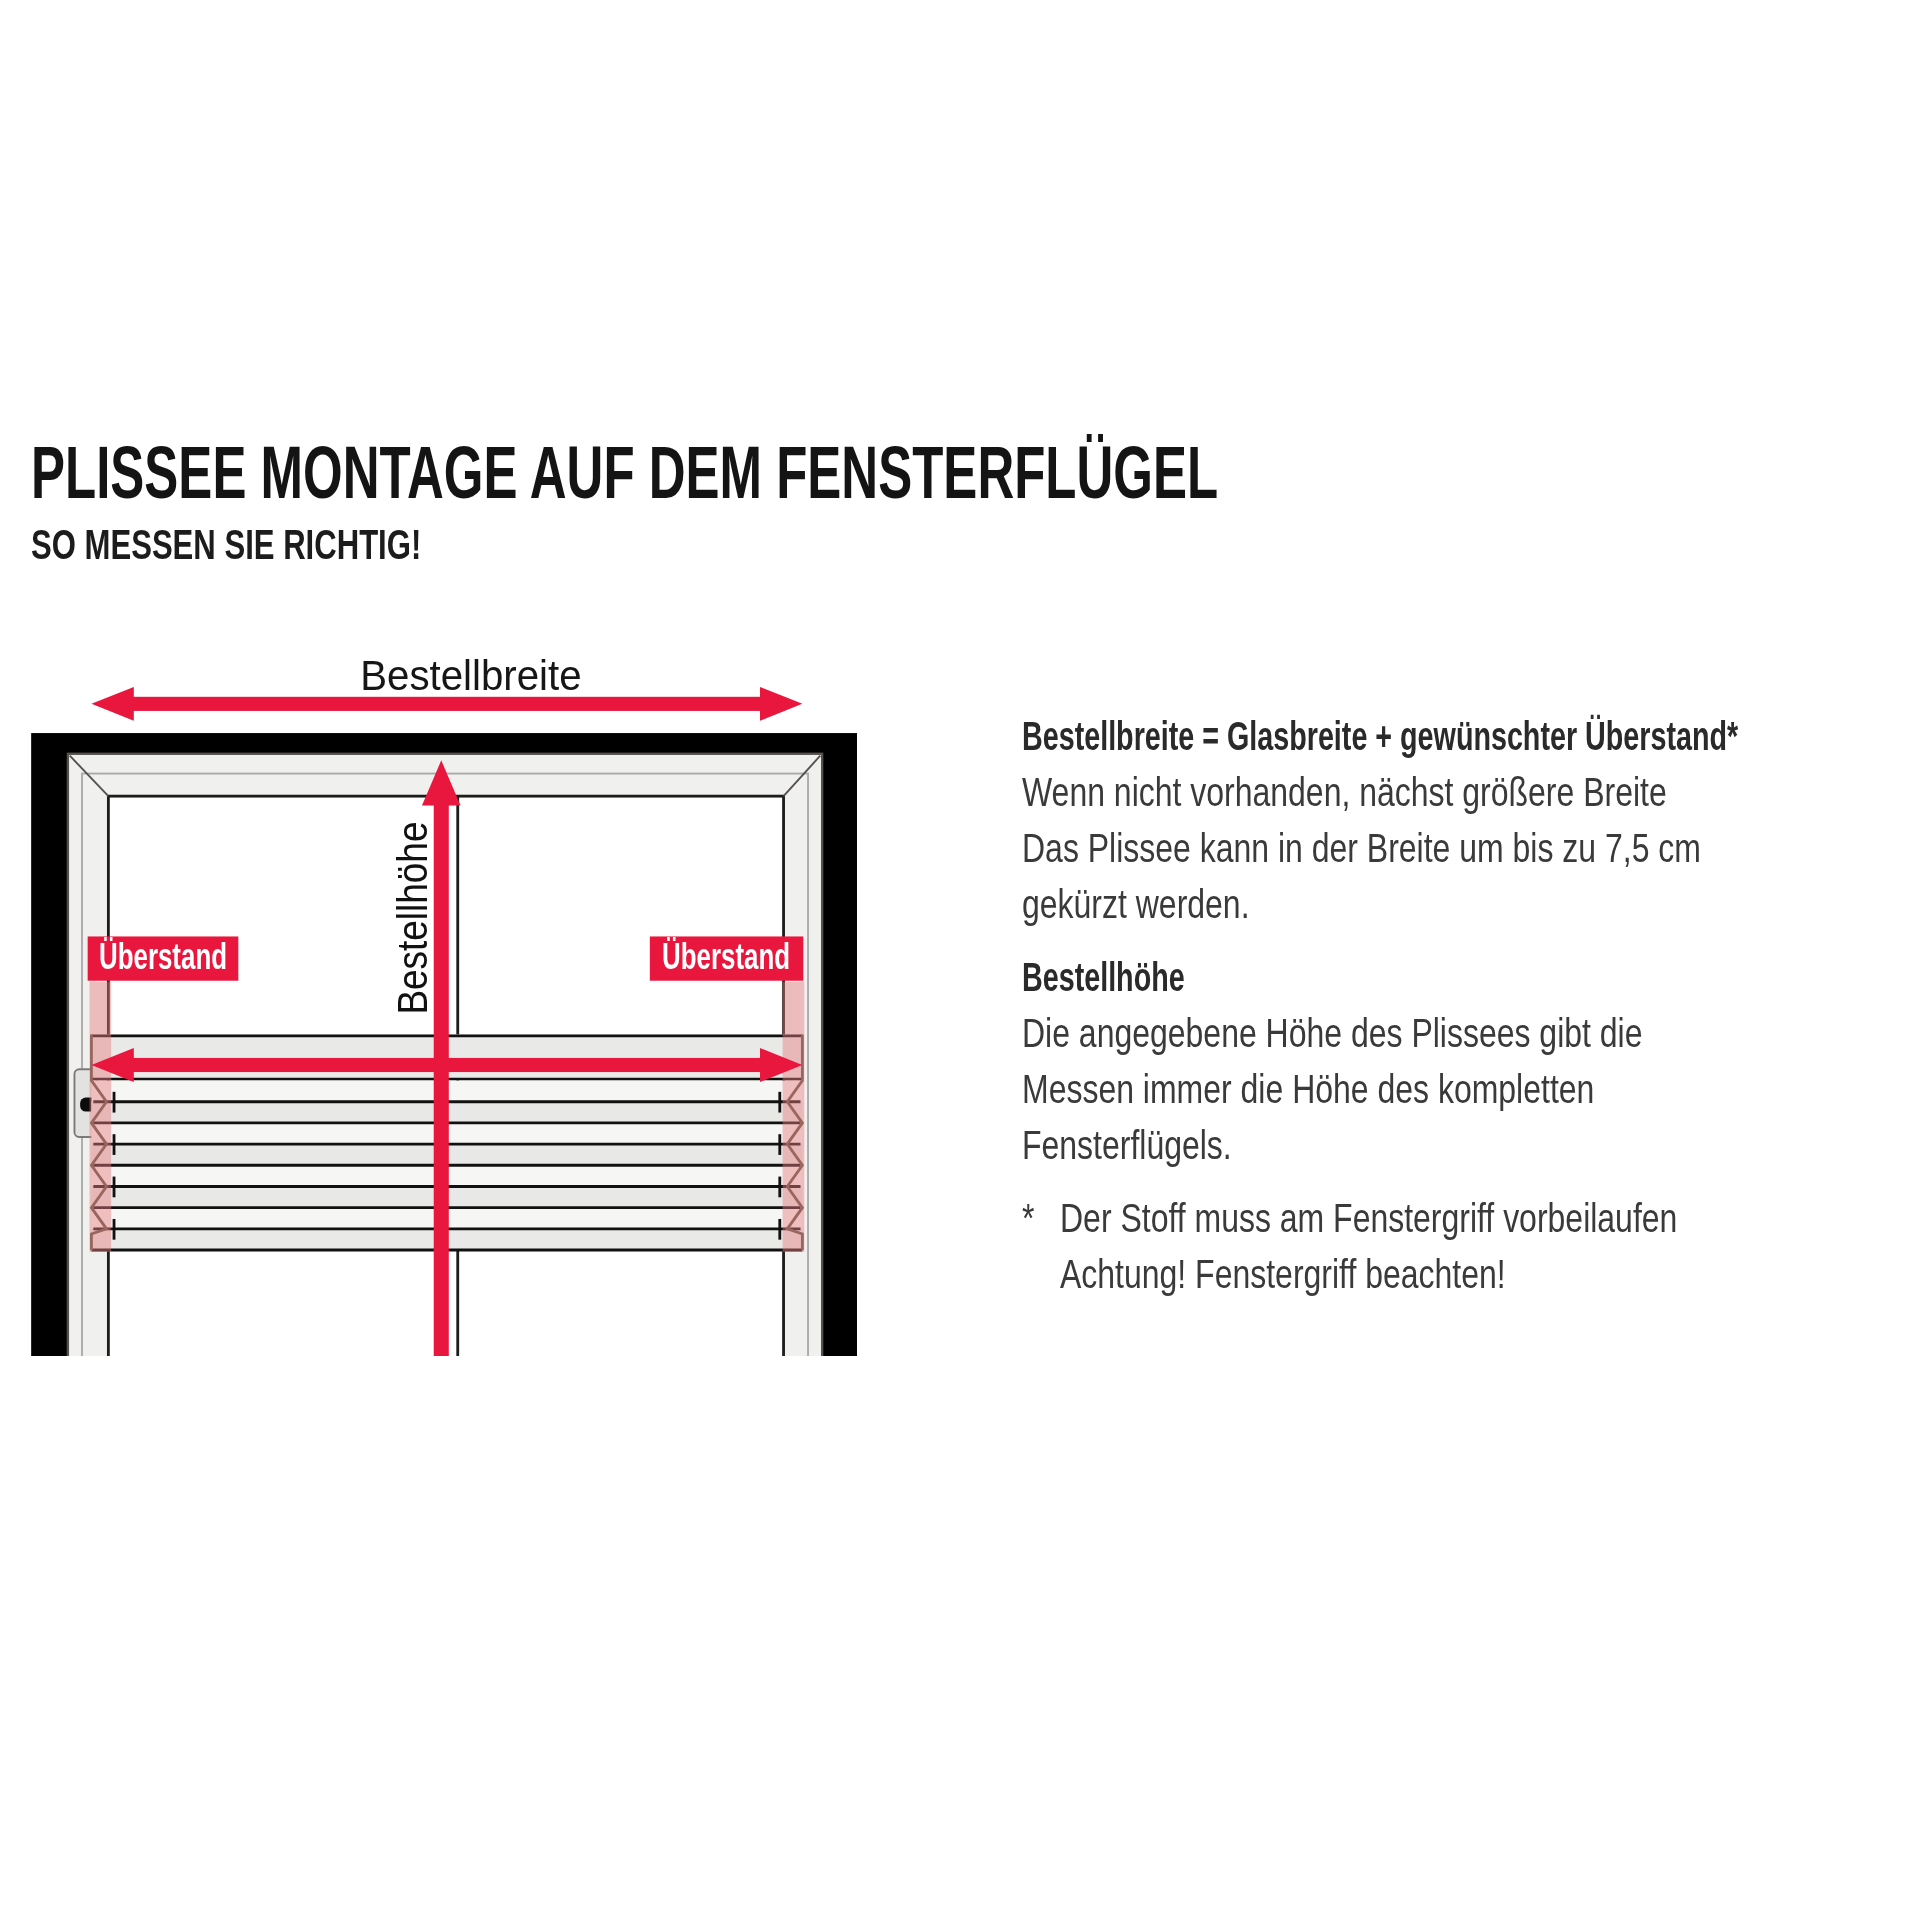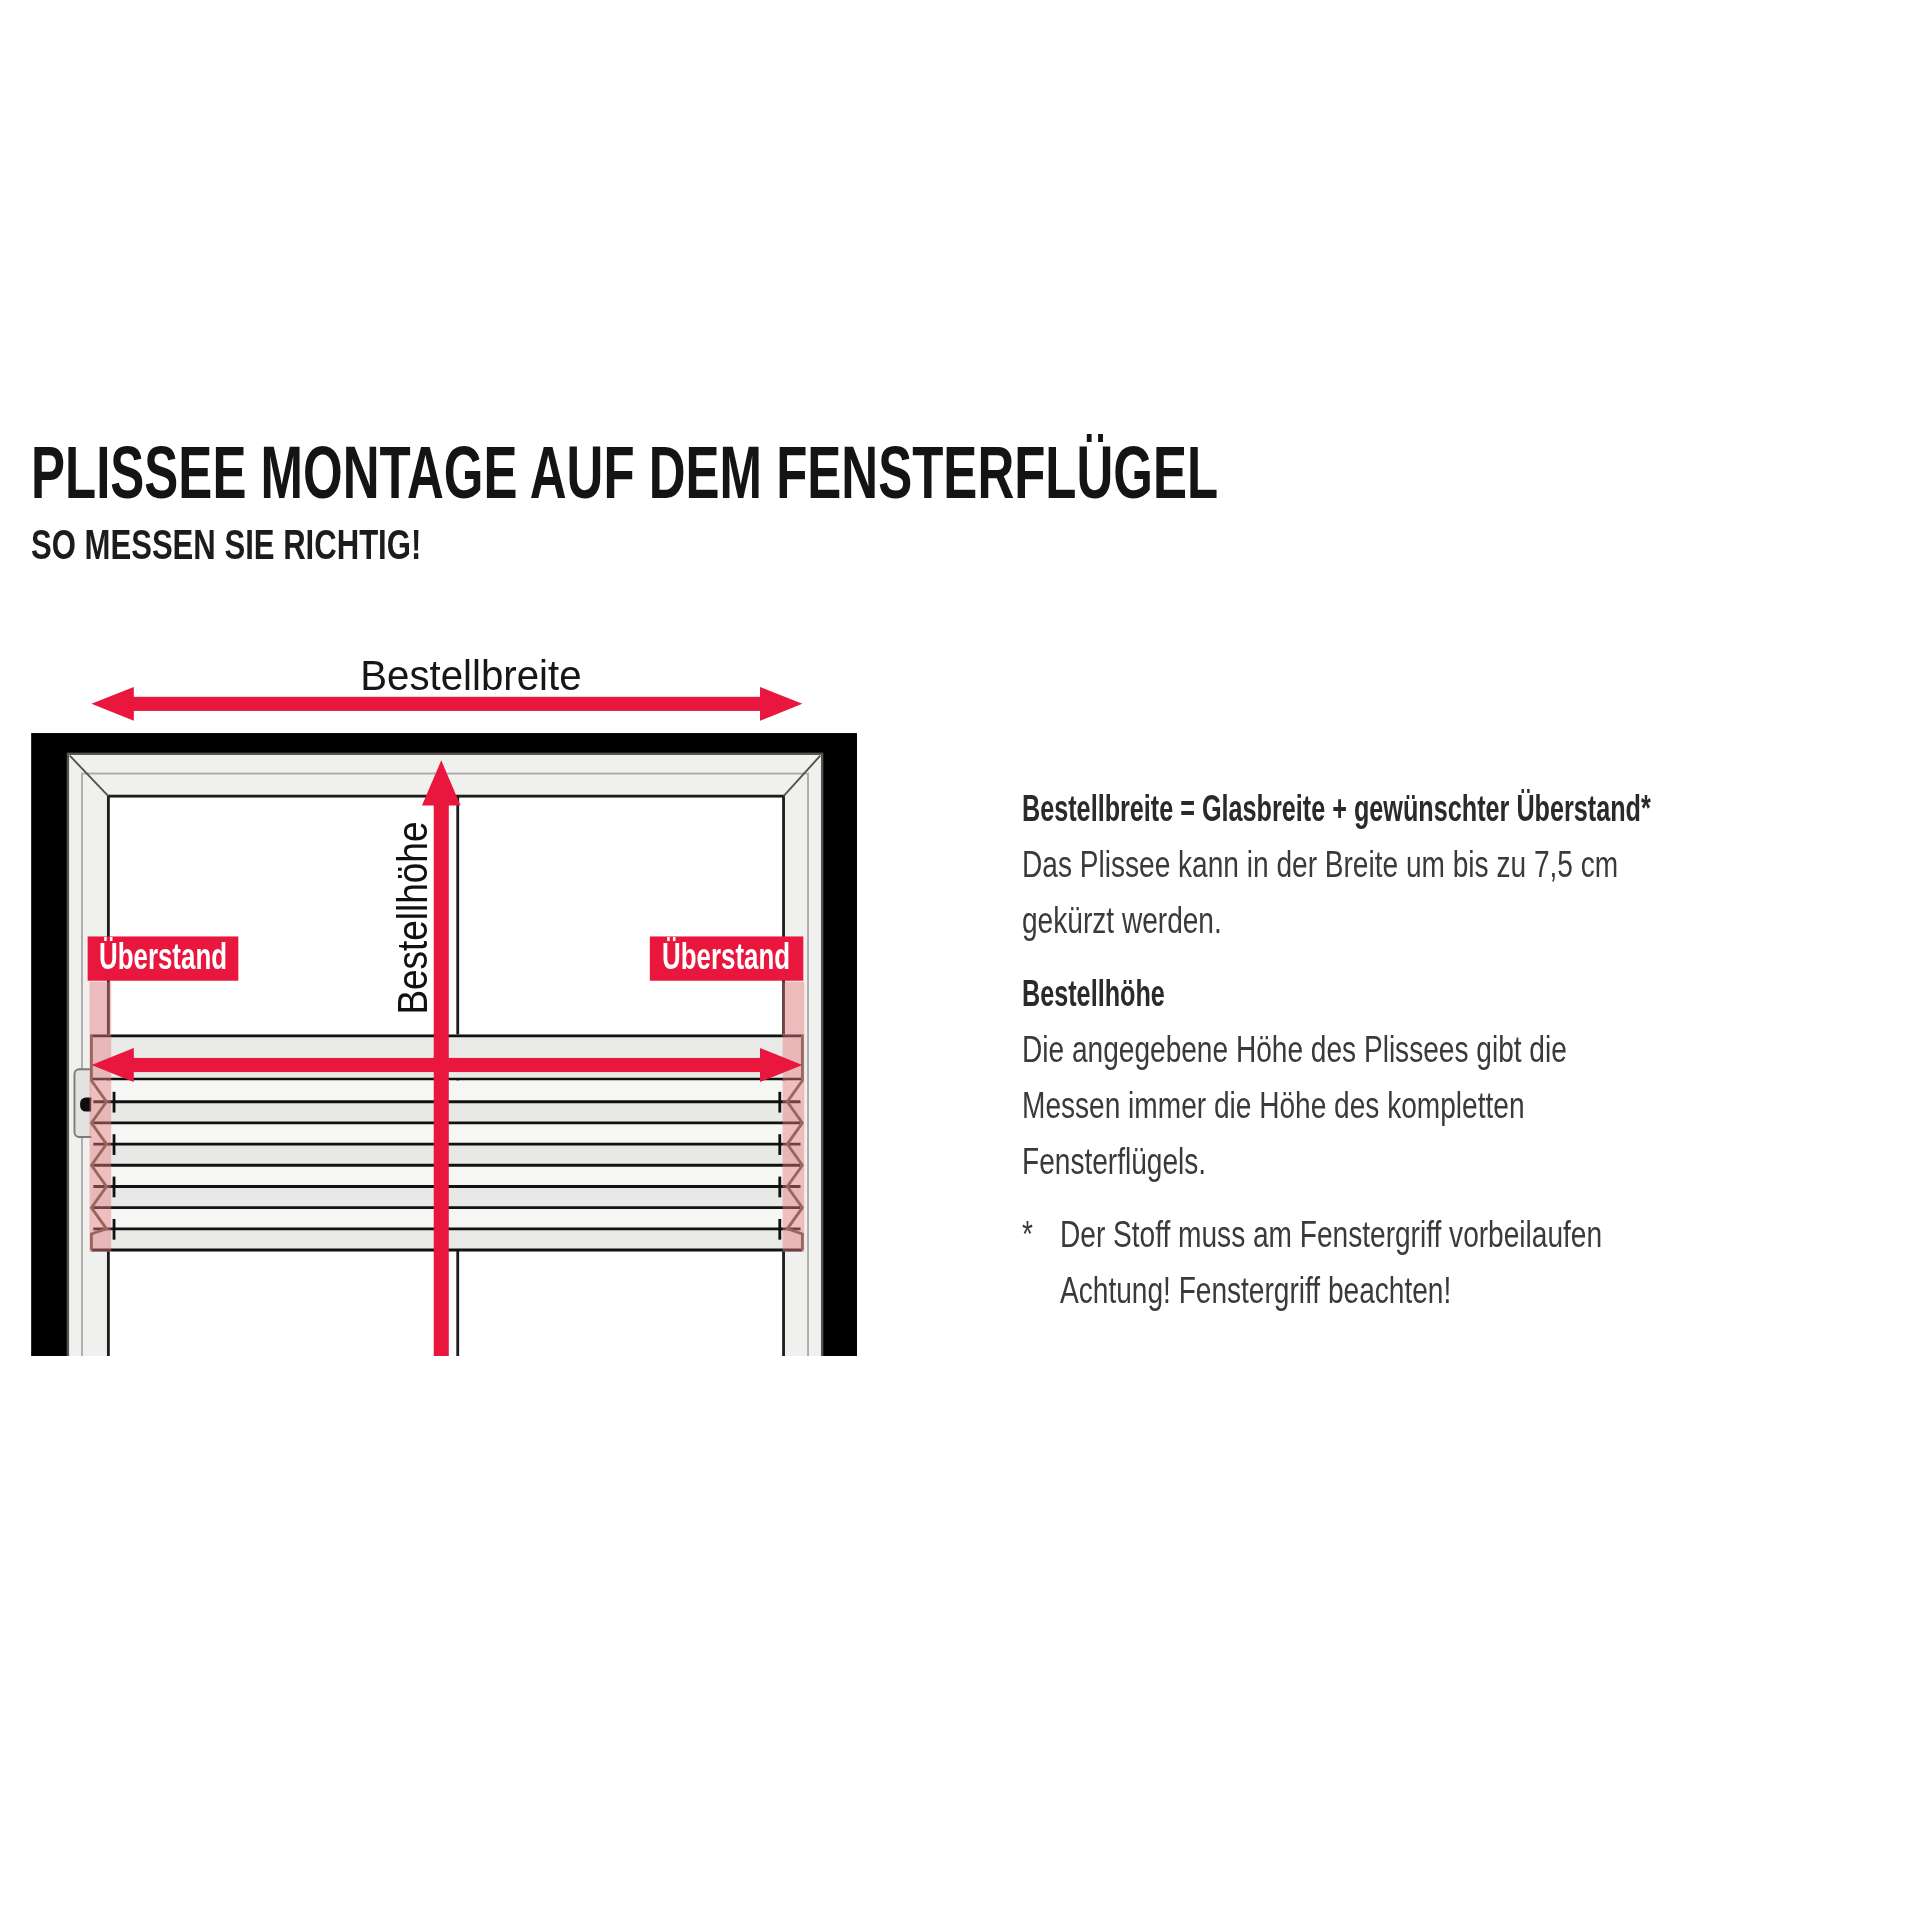--- a/index.html
+++ b/index.html
@@ -7,21 +7,21 @@
          font-family:"Liberation Sans","DejaVu Sans",sans-serif;color:#1b1b1b;}
 
   
   #title{position:absolute;left:31px;top:435px;font-size:75px;font-weight:bold;
          line-height:1;letter-spacing:0;white-space:nowrap;
          transform:scaleX(0.68);transform-origin:0 0;color:#141414;}
   #subtitle{position:absolute;left:31px;top:524px;font-size:42px;font-weight:bold;
          line-height:1;white-space:nowrap;transform:scaleX(0.74);transform-origin:0 0;color:#1c1c1c;}
 
   
-  #info{position:absolute;left:1022px;top:781px;width:907px;font-size:36px;line-height:56px;color:#3a3a3a;}
+  #info{position:absolute;left:1022px;top:708px;width:907px;font-size:41px;line-height:56px;color:#3a3a3a;}
   #info .sec{margin:0 0 0 0;}
   #info .sec + .sec{margin-top:17px;}
   #info .line{height:56px;white-space:nowrap;}
   .cond{display:inline-block;transform:scaleX(0.78);transform-origin:0 50%;white-space:nowrap;}
   .hcond{display:inline-block;transform:scaleX(0.70);transform-origin:0 50%;white-space:nowrap;
          font-weight:bold;color:#2a2a2a;}
   #footnote{position:relative;margin-top:21px;padding-left:38px;}
   #footnote .marker{position:absolute;left:0;top:0;}
 
   
@@ -130,20 +130,21 @@
       <rect x="16" y="1564" width="916" height="14" fill="#9d9d9b"></rect>
       <polygon points="72,1507 873,1507 940,1546 6,1546" fill="#ffffff" stroke="#1d1d1b" stroke-width="2.5"></polygon>
       <rect x="6" y="1546" width="934" height="18" fill="#ffffff" stroke="#1d1d1b" stroke-width="2.5"></rect>
     </g>
   </svg>
 
   <div id="info">
 
     <div class="sec">
       <div class="line"><span class="hcond">Bestellbreite = Glasbreite + gewünschter Überstand*</span></div>
+      <div class="line"><span class="cond">Wenn nicht vorhanden, nächst größere Breite</span></div>
       <div class="line"><span class="cond">Das Plissee kann in der Breite um bis zu 7,5 cm</span></div>
       <div class="line"><span class="cond">gekürzt werden.</span></div>
     </div>
 
     <div class="sec">
       <div class="line"><span class="hcond">Bestellhöhe</span></div>
       <div class="line"><span class="cond">Die angegebene Höhe des Plissees gibt die</span></div>
       <div class="line"><span class="cond">Messen immer die Höhe des kompletten</span></div>
       <div class="line"><span class="cond">Fensterflügels.</span></div>
     </div>

